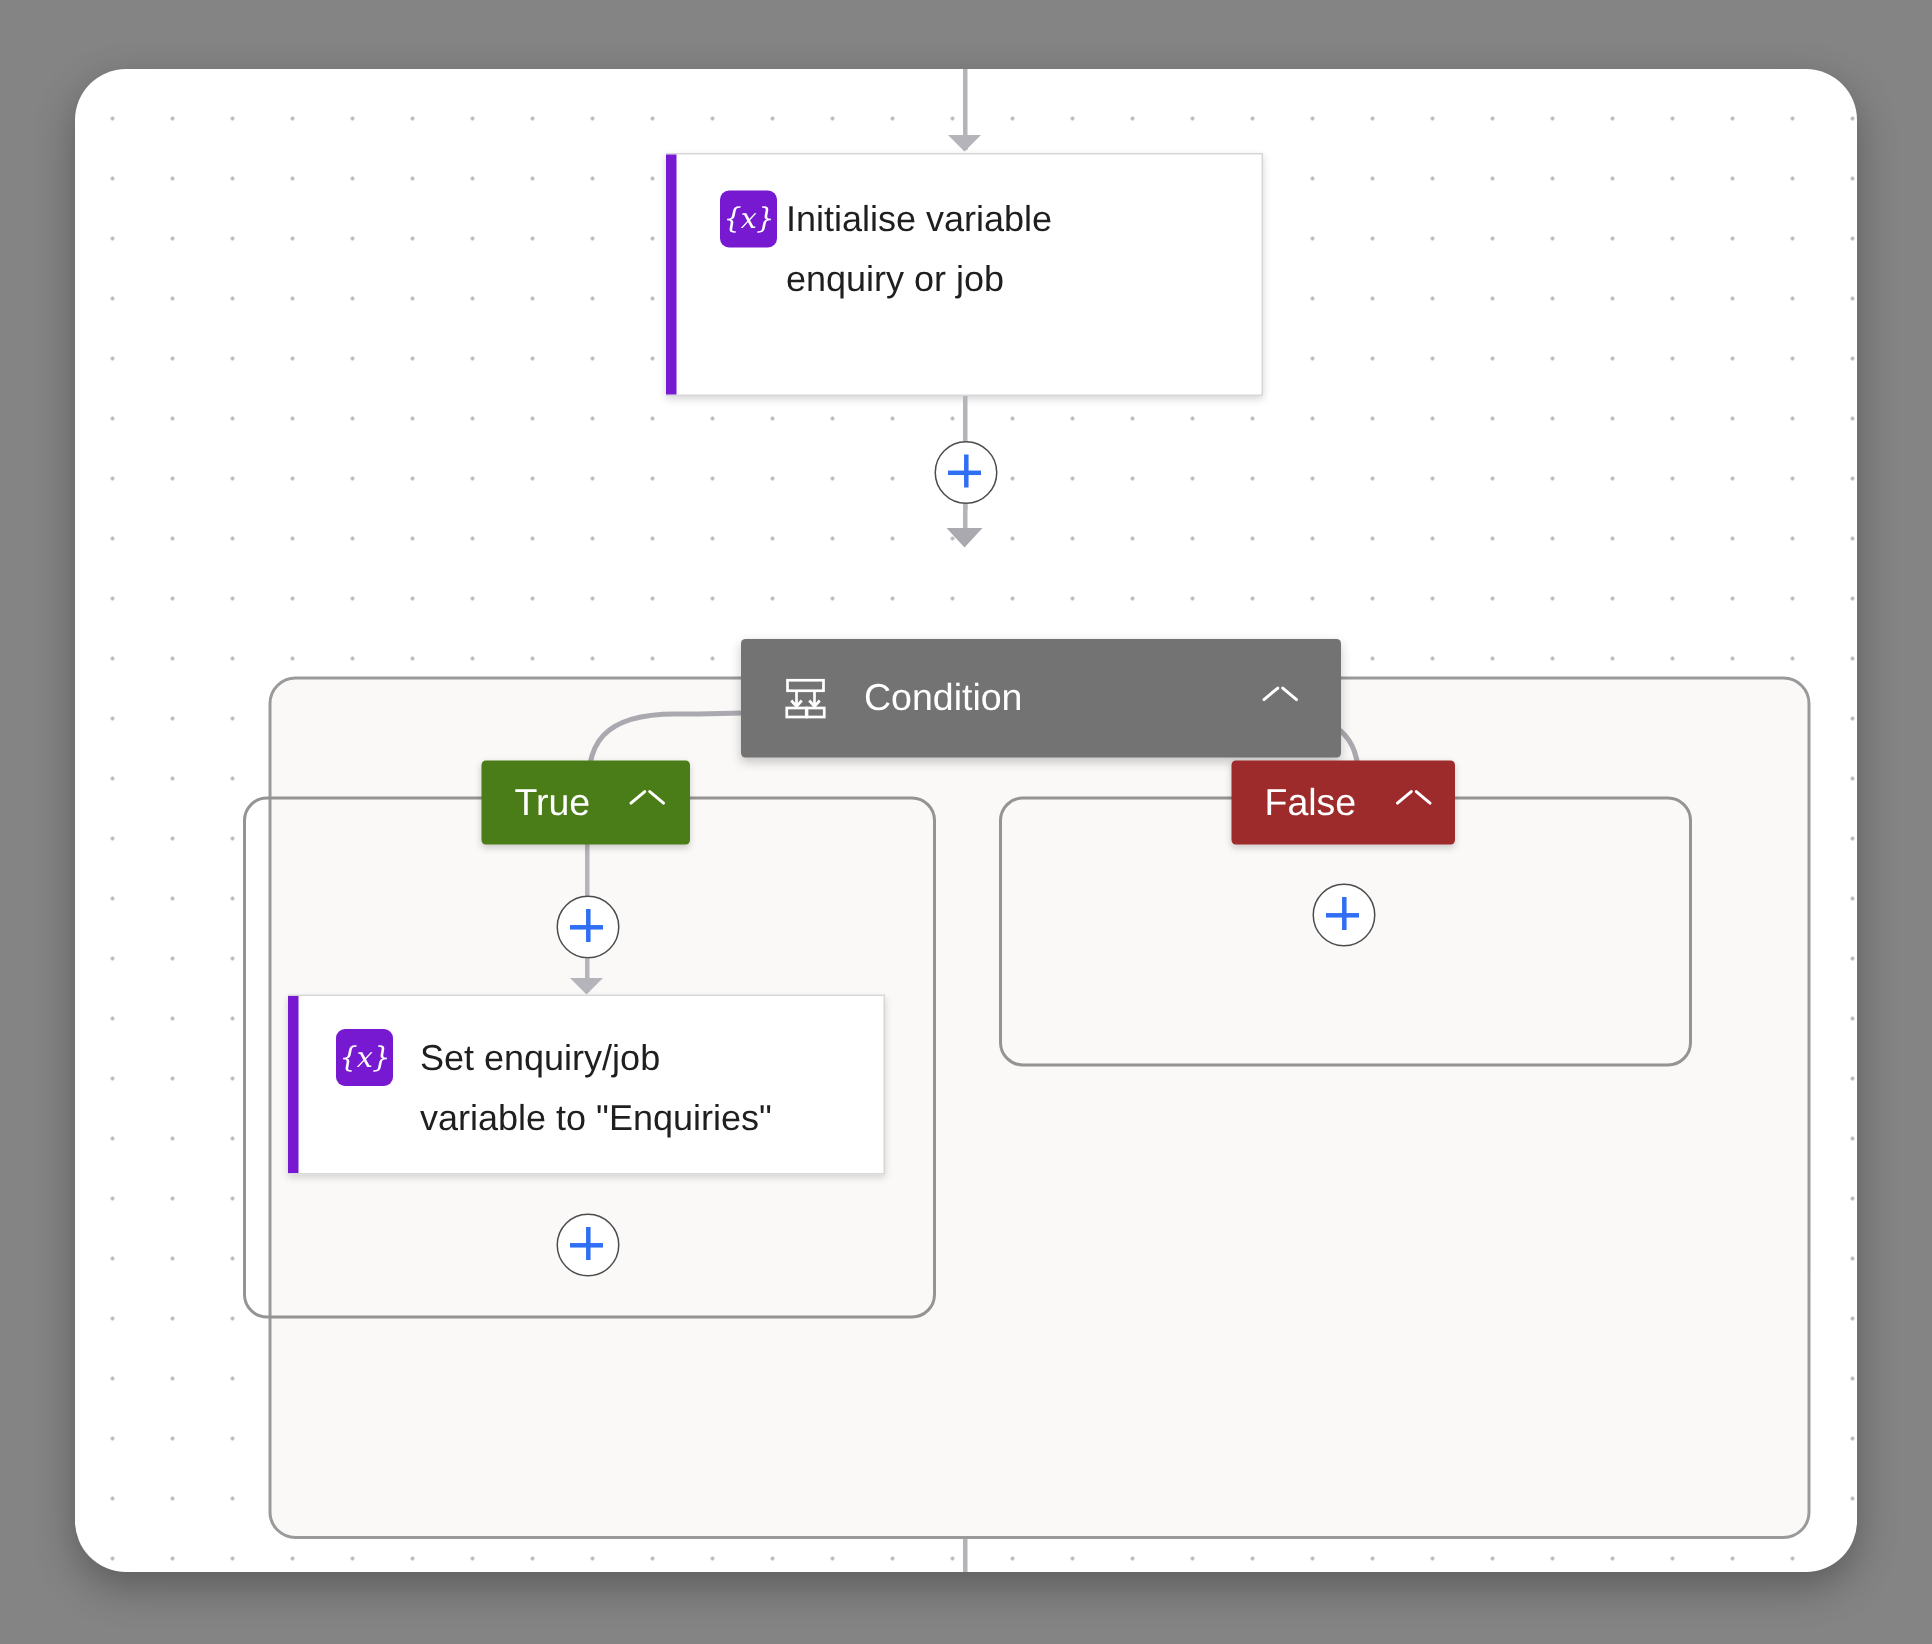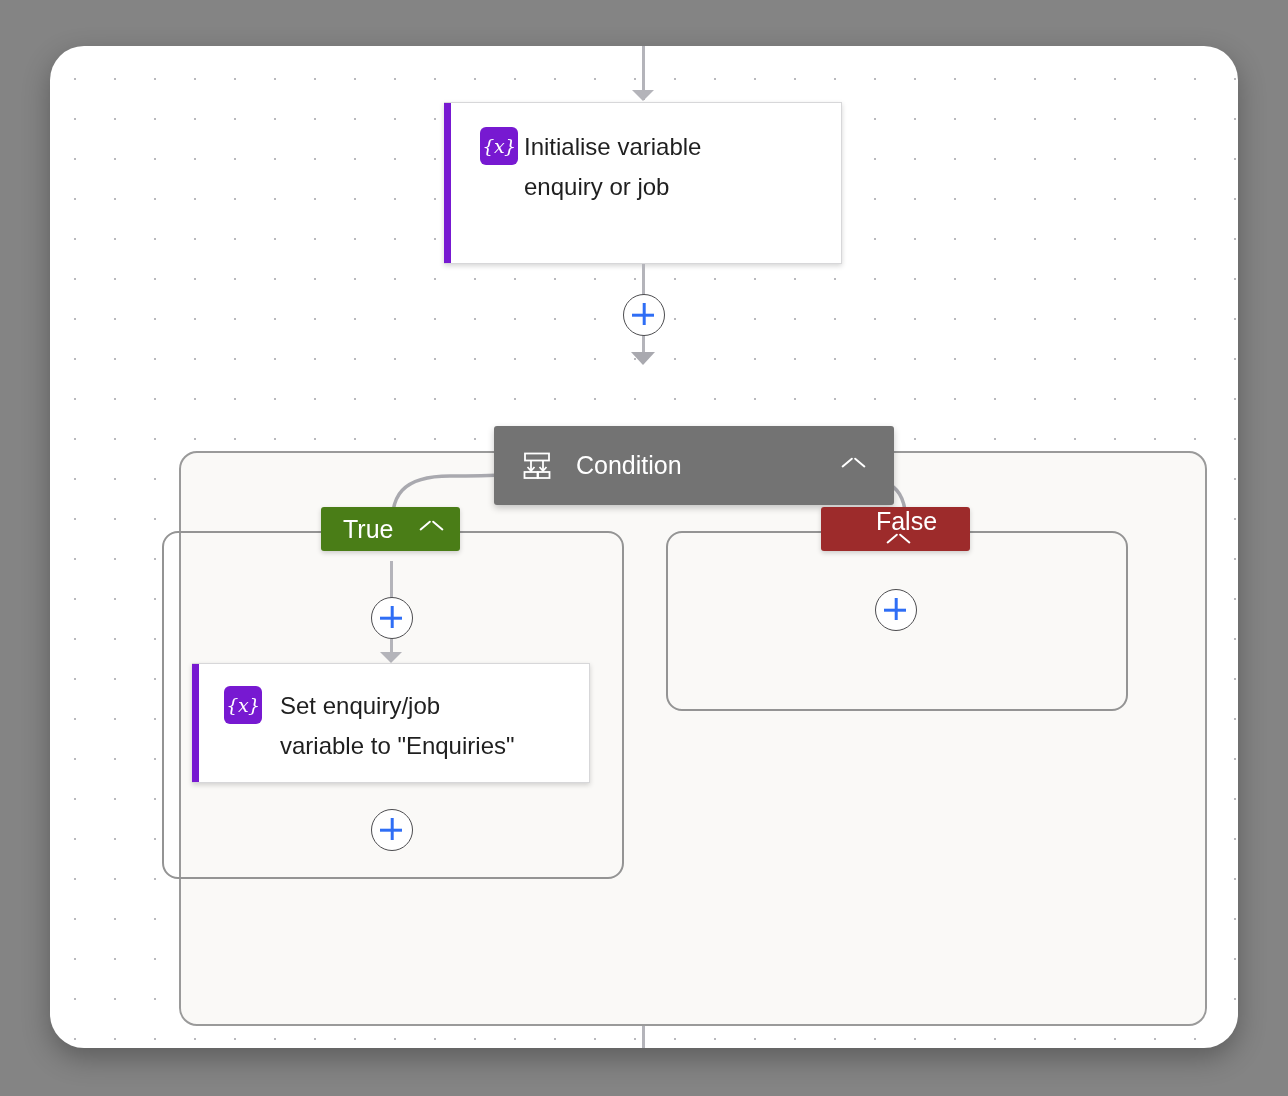--- a/index.html
+++ b/index.html
@@ -190,40 +190,40 @@
     position: absolute;
     border: 2.5px solid #949494;
     border-radius: 16px;
     box-sizing: border-box;
     background: transparent;
   }
 
   
   .branch-label {
     position: absolute;
-    height: 44px;
+    height: 56px;
     border-radius: 3px;
     display: flex;
     align-items: center;
     color: #ffffff;
     box-shadow: 0 2px 5px rgba(0,0,0,0.18);
     z-index: 7;
   }
   .branch-label .bl-text {
     margin-left: 22px;
     font-size: 25px;
     font-weight: 400;
   }
   .branch-label .chevron-up {
     color: #ffffff;
     margin-left: 28px;
     margin-right: 22px;
   }
   #branch-true-label  { background: #4a7d17; }
-  #branch-false-label { background: #9d2b2b; flex-direction: column; }
+  #branch-false-label { background: #9d2b2b; }
 
   svg.connector-svg {
     position: absolute;
     left: 0; top: 0;
     width: 1188px;
     height: 1002px;
     pointer-events: none;
     overflow: visible;
   }
 </style>

